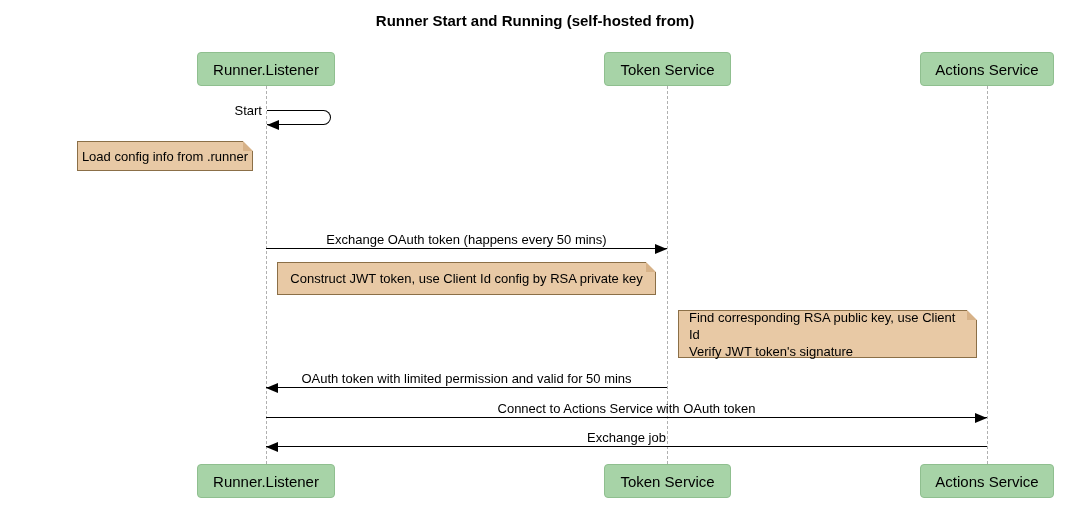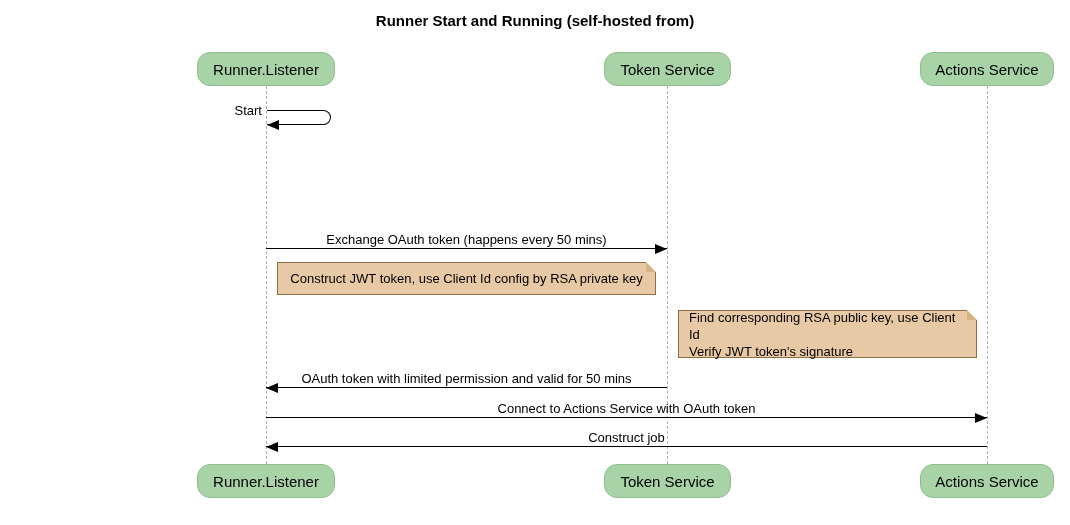--- a/index.html
+++ b/index.html
@@ -25,21 +25,21 @@
     height: 378px;
     width: 0;
     border-left: 1px dashed var(--lifeline, #b0b0b0);
     z-index: 0;
   }
   .participant {
     position: absolute;
     height: 34px;
     background: var(--participant-fill, #a7d3a7);
     border: 1px solid var(--participant-border, #8fbf8f);
-    border-radius: 13px;
+    border-radius: 4px;
     box-sizing: border-box;
     display: flex;
     align-items: center;
     justify-content: center;
     font-size: 15px;
     z-index: 3;
   }
   .note {
     position: absolute;
     background: var(--note-fill, #e8c9a5);
@@ -145,20 +145,23 @@
     <span>Token Service</span>
   </div>
   <div class="participant" style="left:920px; top:52px; width:134px;">
     <span>Actions Service</span>
   </div>
 
   <div class="start-label">Start</div>
   <div class="self-loop"></div>
   <div class="self-arrowhead"></div>
 
+  <div class="note" style="left:77px; top:141px; width:176px; height:30px;">
+    <span>Load config info from .runner</span>
+  </div>
 
   <div class="message" style="left:266px; top:233px; width:401px;">
     <div class="msg-label">Exchange OAuth token (happens every 50 mins)</div>
     <div class="msg-line">
       <div class="arrowhead right"></div>
     </div>
   </div>
 
   <div class="note" style="left:277px; top:262px; width:379px; height:33px;">
     <span>Construct JWT token, use Client Id config by RSA private key</span>
@@ -176,21 +179,21 @@
   </div>
 
   <div class="message" style="left:266px; top:402px; width:721px;">
     <div class="msg-label">Connect to Actions Service with OAuth token</div>
     <div class="msg-line">
       <div class="arrowhead right"></div>
     </div>
   </div>
 
   <div class="message" style="left:266px; top:431px; width:721px;">
-    <div class="msg-label">Construct job</div>
+    <div class="msg-label">Exchange job</div>
     <div class="msg-line">
       <div class="arrowhead left"></div>
     </div>
   </div>
 
   <div class="participant" style="left:197px; top:464px; width:138px;">
     <span>Runner.Listener</span>
   </div>
   <div class="participant" style="left:604px; top:464px; width:127px;">
     <span>Token Service</span>

